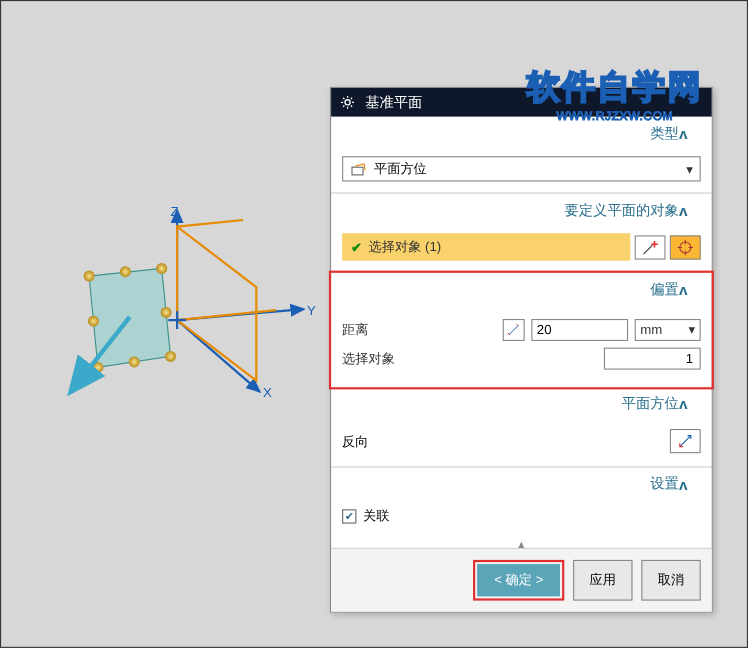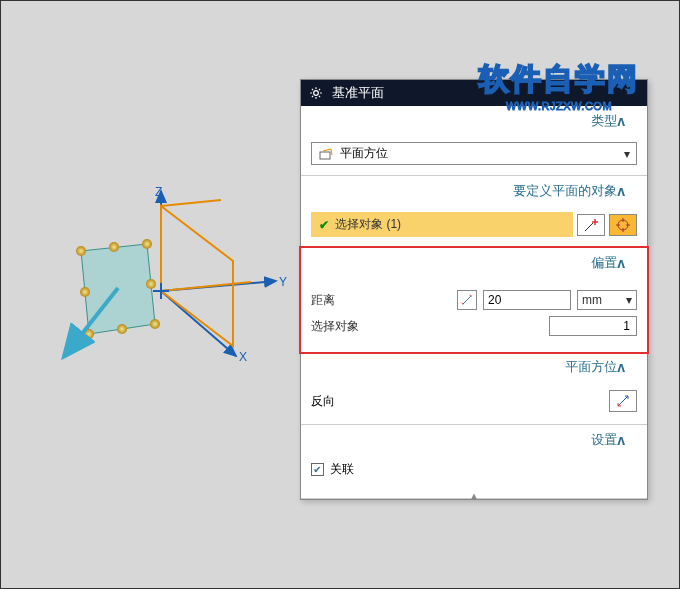--- a/index.html
+++ b/index.html
@@ -201,13 +201,20 @@
     </div>
     <div class="settings-body">
       <div class="cb-row">
         <span class="cb">✔</span>
         <span>关联</span>
       </div>
     </div>
     <div class="coll-hint">▴</div>
   </div>
 
+  <div class="btn-bar">
+    <span class="btn-hl">
+      <button class="btn prim">&lt; 确定 &gt;</button>
+    </span>
+    <button class="btn">应用</button>
+    <button class="btn">取消</button>
+  </div>
 </div>
 
 </body></html>

